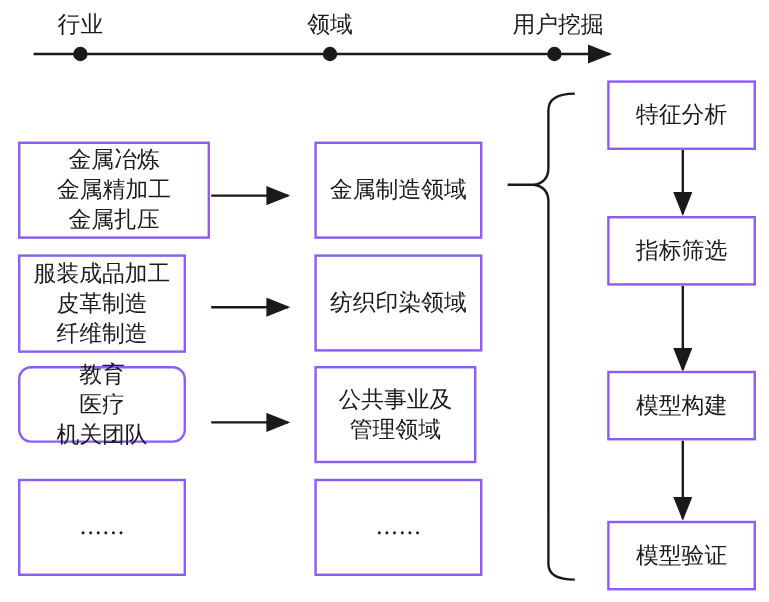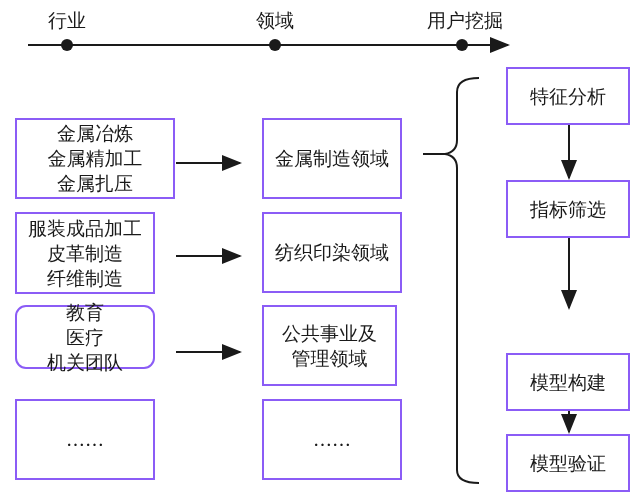--- a/index.html
+++ b/index.html
@@ -74,18 +74,18 @@
 <div class="box" style="left:262px;top:399px;width:140px;height:81px;">
   <div>……</div>
 </div>
 
 <div class="box" style="left:506px;top:67px;width:124px;height:58px;">
   <div>特征分析</div>
 </div>
 <div class="box" style="left:506px;top:180px;width:124px;height:58px;">
   <div>指标筛选</div>
 </div>
-<div class="box" style="left:506px;top:309px;width:124px;height:58px;margin-top:44px;">
+<div class="box" style="left:506px;top:309px;width:124px;height:58px;">
   <div>模型构建</div>
 </div>
 <div class="box" style="left:506px;top:434px;width:124px;height:58px;">
   <div>模型验证</div>
 </div>
 
 </body></html>

